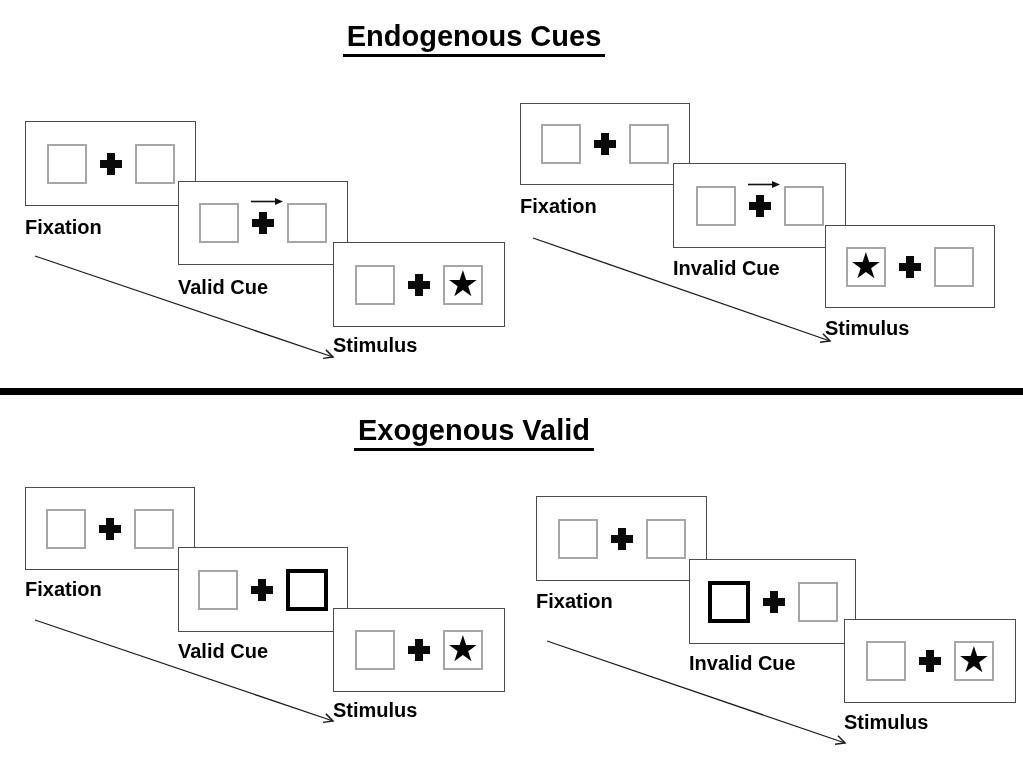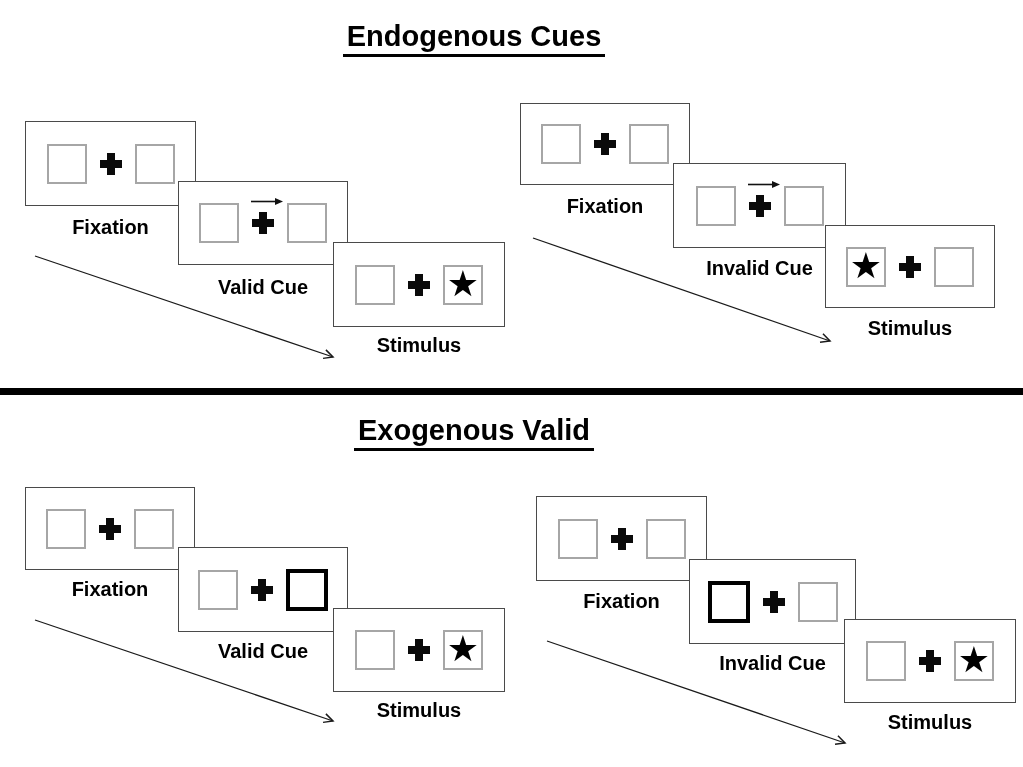--- a/index.html
+++ b/index.html
@@ -24,21 +24,21 @@
   .star{
     font-family:"DejaVu Sans",sans-serif;font-size:36px;line-height:36px;color:#000;
     transform:translateY(-1px);
   }
   .plusw{position:relative;width:22px;height:22px;flex:0 0 22px;}
   .plus{position:absolute;left:0;top:0;width:22px;height:22px;}
   .plus::before{content:"";position:absolute;left:0;top:7px;width:22px;height:8px;background:#0a0a0a;}
   .plus::after{content:"";position:absolute;left:7px;top:0;width:8px;height:22px;background:#0a0a0a;}
   .cuearrow{position:absolute;left:-2px;top:-17px;width:34px;height:12px;overflow:visible;}
   .flabel{
-    position:absolute;text-align:center;font-weight:bold;font-size:20px;line-height:24px;
+    position:absolute;font-weight:bold;font-size:20px;line-height:24px;
   }
   .tarrow{position:absolute;overflow:visible;pointer-events:none;}
   .divider{position:absolute;background:#000;}
   .defs{position:absolute;width:0;height:0;}
 </style>
 </head>
 <body>
 
 <div id="canvas">
 

